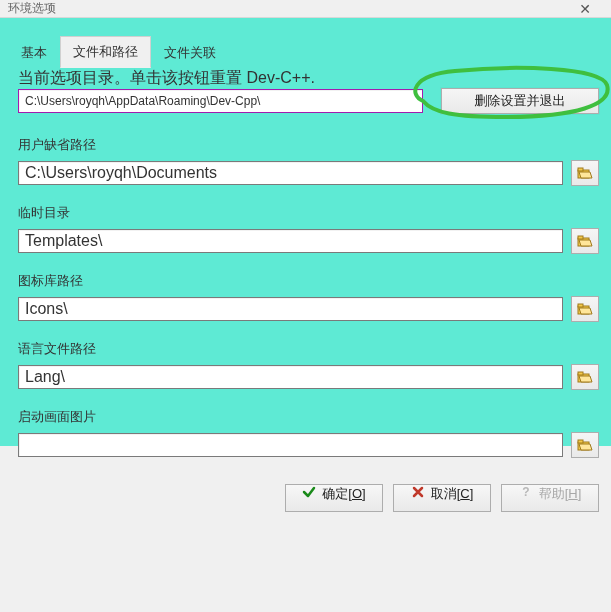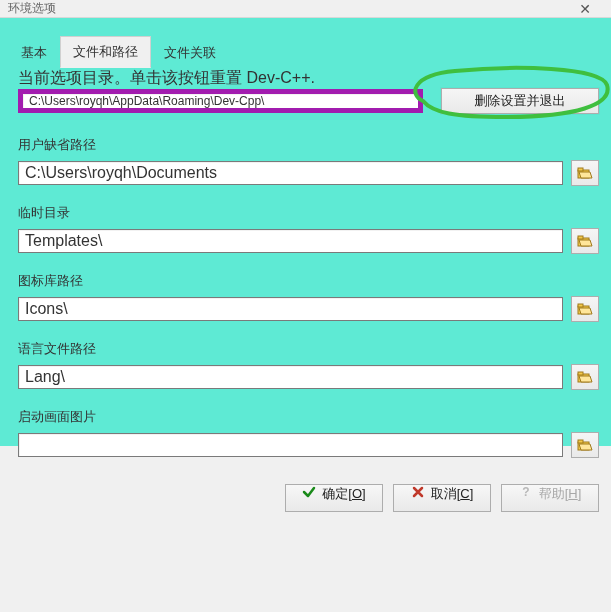--- a/index.html
+++ b/index.html
@@ -35,21 +35,21 @@
   }
   .tab-sep { height: 1px; background: #d0d0d0; margin: 0 8px 0 8px; }
   .panel {
     flex: 1; padding: 12px 12px 0px 18px; position: relative;
   }
   .section { margin-bottom: 18px; }
   .section .lbl { font-size: 13px; color: #333; margin-bottom: 6px; display: block; }
   .row-prompt { font-size: 16px; color: #333; margin-bottom: 0; }
   .row-top { display: flex; align-items: flex-start; gap: 18px; margin-bottom: 22px; position: relative; }
   .row-top .path-input {
-    flex: 1; height: 24px; border: 5px solid #a21caf; background: #fff;
+    flex: 1; height: 24px; border: 1px solid #a21caf; background: #fff;
     padding: 2px 6px; font-size: 12px; color: #333;
     box-shadow: inset 1px 1px 0 rgba(0,0,0,0.05);
   }
   .btn-delete {
     width: 158px; height: 26px; margin-top: -1px;
     border: 1px solid #adadad; background: linear-gradient(#f5f5f5,#e9e9e9);
     font-size: 13px; color: #222; cursor: default; display:flex; align-items:center; justify-content:center;
     box-shadow: 0 0 0 1px rgba(0,0,0,0.02);
   }
   .highlight-ring {

